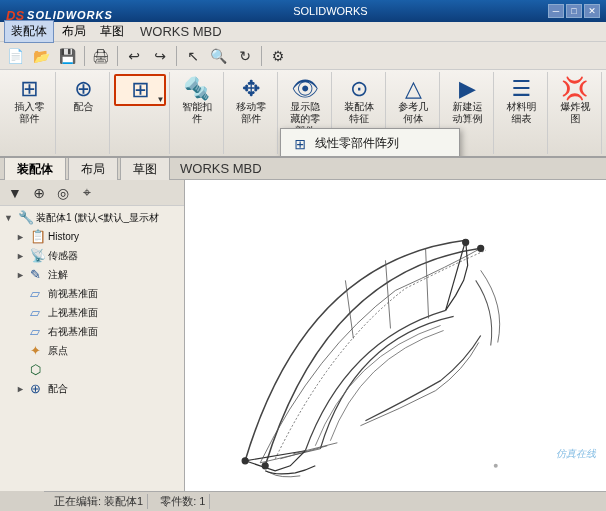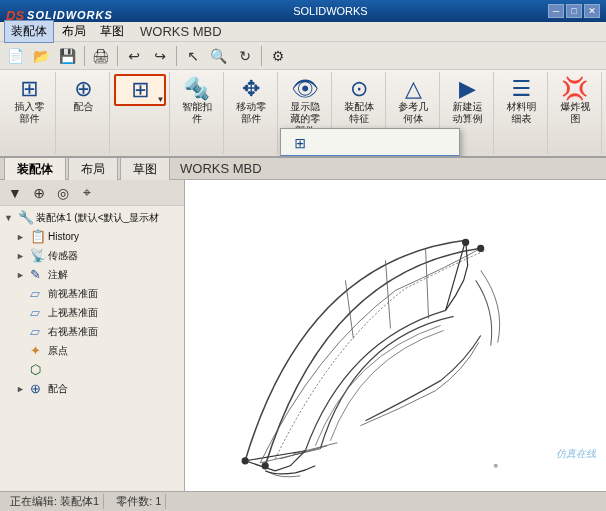--- a/index.html
+++ b/index.html
@@ -221,20 +221,21 @@
     #statusbar {
       height: 20px;
       background: #d4d0c8;
       border-top: 1px solid #aaa;
       display: flex;
       align-items: center;
       padding: 0 6px;
       font-size: 11px;
       color: #333;
       gap: 8px;
+      margin-left: 44px;
     }
     .status-item { padding: 0 4px; border-right: 1px solid #aaa; }
 
     
     .ribbon-dropdown-btn {
       border: 2px solid #cc3300 !important;
       background: #fff0e0 !important;
     }
   </style>
 </head>
@@ -352,20 +353,21 @@
   <div class="ribbon-group">
     <div class="ribbon-btn">
       <span class="ribbon-icon">💢</span>
       <span class="ribbon-label">爆炸视<br>图</span>
     </div>
   </div>
 
   <div id="dropdown-menu">
     <div class="dropdown-item">
       <span class="dropdown-icon">⊞</span>
+      <span>线性零部件阵列</span>
     </div>
     <div class="dropdown-item selected">
       
       
     </div>
 
   </div>
 
 </div>
 

